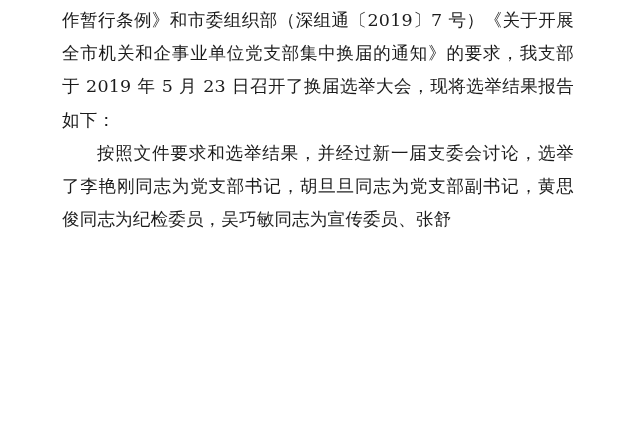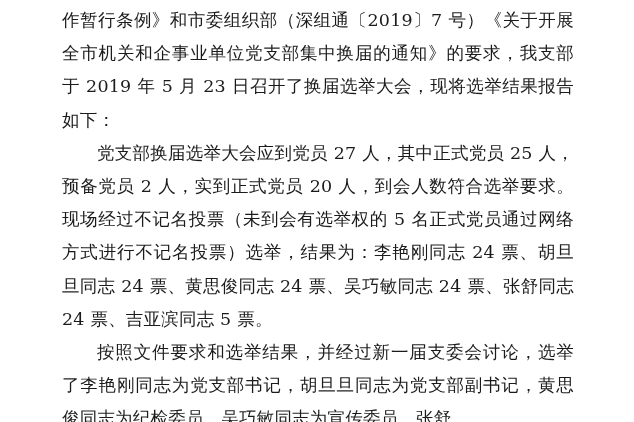--- a/index.html
+++ b/index.html
@@ -40,16 +40,15 @@
   .para + .para {
     margin-top: 0;
   }
 </style>
 </head>
 <body>
 
 <div class="page">
   <div class="doc-body">
     <p class="para">作暂行条例》和市委组织部（深组通〔2019〕7 号）《关于开展全市机关和企事业单位党支部集中换届的通知》的要求，我支部于 2019 年 5 月 23 日召开了换届选举大会，现将选举结果报告如下：</p>
-    <p class="para indent">党支部换届选举大会应到党员 27 人，其中正式党员 25 人，预备党员 2 人，实到正式党员 20 人，到会人数符合选举要求。现场经过不记名投票（未到会有选举权的 5 名正式党员通过网络方式进行不记名投票）选举，结果为：李艳刚同志 24 票、胡旦旦同志 24 票、黄思俊同志 24 票、吴巧敏同志 24 票、张舒同志 24 票、吉亚滨同志 5 票。</p>
     <p class="para indent">按照文件要求和选举结果，并经过新一届支委会讨论，选举了李艳刚同志为党支部书记，胡旦旦同志为党支部副书记，黄思俊同志为纪检委员，吴巧敏同志为宣传委员、张舒</p>
   </div>
 </div>
 
 </body></html>

